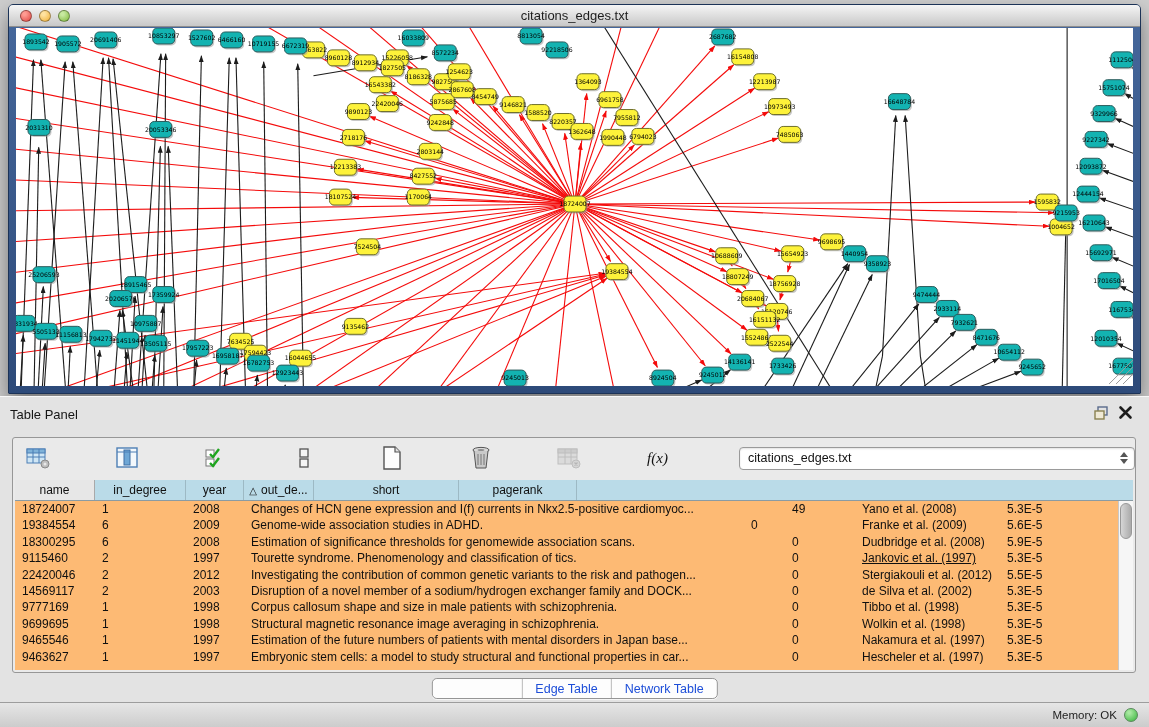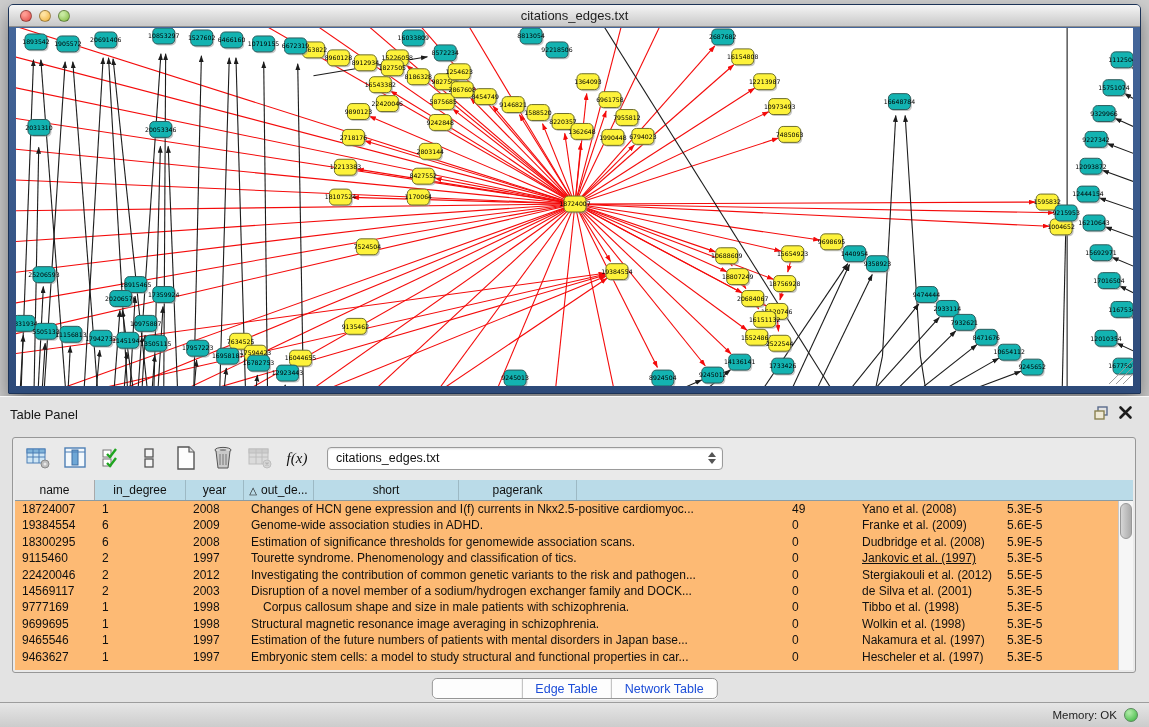--- a/index.html
+++ b/index.html
@@ -30,21 +30,21 @@
   .lower { position:absolute; left:0; top:396px; width:1149px; height:306px; background:#e3e3e3;
     border-top:1px solid #f8f8f8; }
   .panel-title { position:absolute; left:10px; top:10px; font-size:13px; color:#161616; }
   .panel-float { position:absolute; right:40px; top:9px; width:16px; height:15px; cursor:default; }
   .panel-close { position:absolute; right:16px; top:8px; width:15px; height:15px; }
 
   .panel-box { position:absolute; left:12px; top:40px; width:1124px; height:236px;
     border:1px solid #979797; border-radius:3px; background:#eaeaea; }
 
   .toolbar { position:absolute; left:0; top:0; right:0; height:40px; display:flex; align-items:center;
-    padding-left:12px; gap:11px; }
+    padding-left:12px; gap:11px;justify-content:space-between; }
   .tool-btn { width:26px; height:26px; border:none; background:transparent; display:flex;
     align-items:center; justify-content:center; padding:0; }
   .fx-label { font-size:15px; font-style:italic; font-family:"Liberation Serif",serif; color:#111; }
   .table-select { width:396px; height:23px; margin-left:6px; background:#fff; border:1px solid #9a9a9a;
     border-radius:4px; position:relative; display:flex; align-items:center; padding:0 8px;
     font-size:12.5px; color:#111; box-shadow:inset 0 1px 2px rgba(0,0,0,.12); }
   .updown { position:absolute; right:6px; top:4px; display:flex; flex-direction:column; gap:2px; }
   .updown i { display:block; width:0; height:0; border-left:4px solid transparent; border-right:4px solid transparent; }
   .updown .up { border-bottom:5px solid #555; }
   .updown .dn { border-top:5px solid #555; }
@@ -910,21 +910,21 @@
             <div class="td" style="width: 70px;">49</div>
             <div class="td" style="width: 145px;">Yano et al. (2008)</div>
             <div class="td" style="width: 118px;">5.3E-5</div>
           </div>
           <div class="tr">
             <div class="td" style="width: 80px;">19384554</div>
             <div class="td" style="width: 91px;">6</div>
             <div class="td" style="width: 58px;">2009</div>
             <div class="td" style="flex: 1 1 0%;">Genome-wide association studies in ADHD.</div>
             <div class="td" style="width: 70px;">0</div>
-            <div class="td" style="width: 145px;">Franke et al. (2009)</div>
+            <div class="td" style="width: 145px; margin-left: 41px;">Franke et al. (2009)</div>
             <div class="td" style="width: 118px;">5.6E-5</div>
           </div>
           <div class="tr">
             <div class="td" style="width: 80px;">18300295</div>
             <div class="td" style="width: 91px;">6</div>
             <div class="td" style="width: 58px;">2008</div>
             <div class="td" style="flex: 1 1 0%;">Estimation of significance thresholds for genomewide association scans.</div>
             <div class="td" style="width: 70px;">0</div>
             <div class="td" style="width: 145px;">Dudbridge et al. (2008)</div>
             <div class="td" style="width: 118px;">5.9E-5</div>
@@ -946,28 +946,28 @@
             <div class="td" style="width: 70px;">0</div>
             <div class="td" style="width: 145px;">Stergiakouli et al. (2012)</div>
             <div class="td" style="width: 118px;">5.5E-5</div>
           </div>
           <div class="tr">
             <div class="td" style="width: 80px;">14569117</div>
             <div class="td" style="width: 91px;">2</div>
             <div class="td" style="width: 58px;">2003</div>
             <div class="td" style="flex: 1 1 0%;">Disruption of a novel member of a sodium/hydrogen exchanger family and DOCK...</div>
             <div class="td" style="width: 70px;">0</div>
-            <div class="td" style="width: 145px;">de Silva et al. (2001)</div>
+            <div class="td" style="width: 145px;">de Silva et al. (2002)</div>
             <div class="td" style="width: 118px;">5.3E-5</div>
           </div>
           <div class="tr">
             <div class="td" style="width: 80px;">9777169</div>
             <div class="td" style="width: 91px;">1</div>
             <div class="td" style="width: 58px;">1998</div>
-            <div class="td" style="flex: 1 1 0%; margin-left: 12px;">Corpus callosum shape and size in male patients with schizophrenia.</div>
+            <div class="td" style="flex: 1 1 0%;">Corpus callosum shape and size in male patients with schizophrenia.</div>
             <div class="td" style="width: 70px;">0</div>
             <div class="td" style="width: 145px;">Tibbo et al. (1998)</div>
             <div class="td" style="width: 118px;">5.3E-5</div>
           </div>
           <div class="tr">
             <div class="td" style="width: 80px;">9699695</div>
             <div class="td" style="width: 91px;">1</div>
             <div class="td" style="width: 58px;">1998</div>
             <div class="td" style="flex: 1 1 0%;">Structural magnetic resonance image averaging in schizophrenia.</div>
             <div class="td" style="width: 70px;">0</div>

